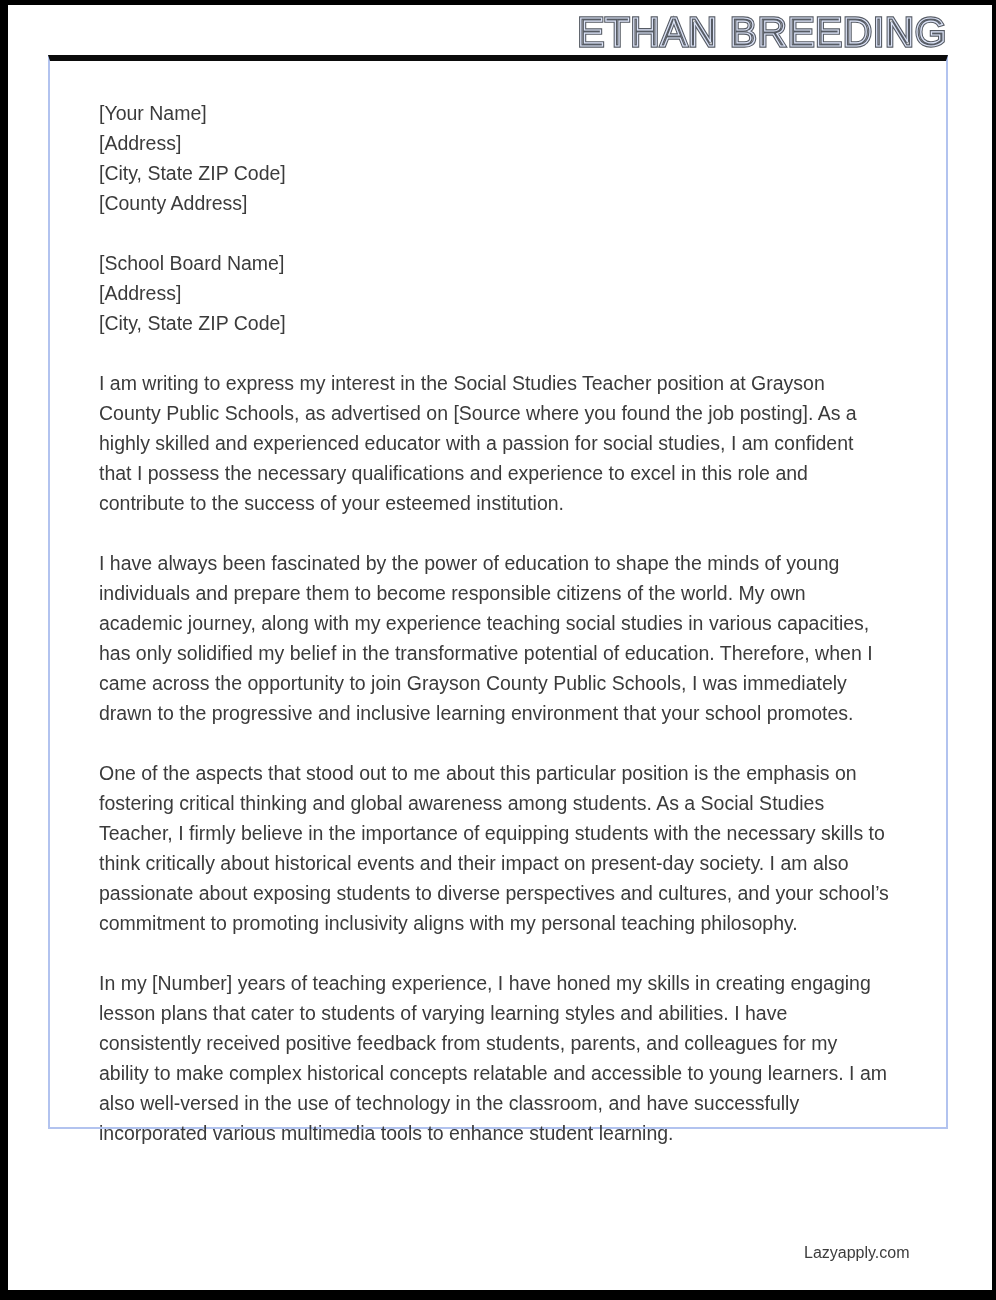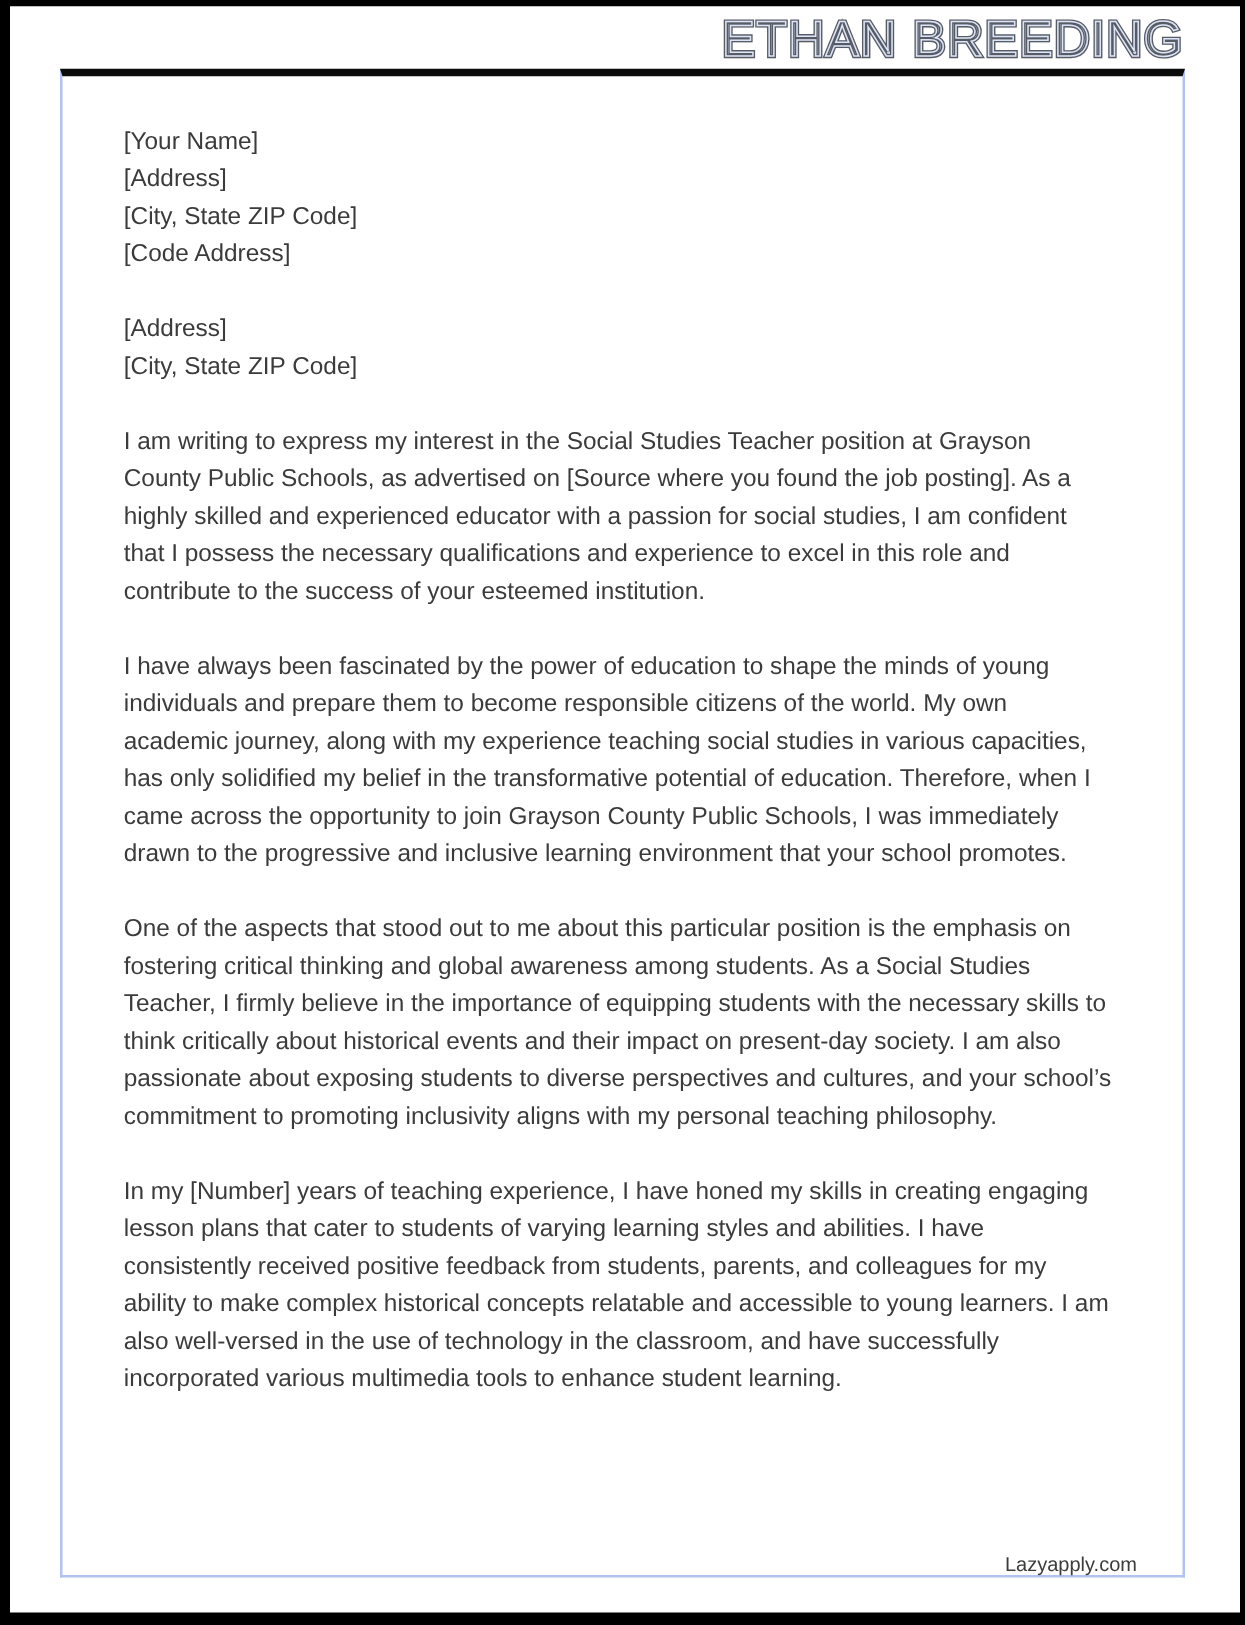--- a/index.html
+++ b/index.html
@@ -50,21 +50,21 @@
   }
   .title-inner {
     -webkit-text-stroke: 1.2px #dde4f8;
   }
   
   .doc {
     position: absolute;
     left: 48px;
     top: 55px;
     width: 900px;
-    height: 1207px;
+    height: 1074px;
     box-sizing: border-box;
     background: #ffffff;
     border: 2px solid #b2c3ef;
     border-top: 6px solid #0b0b0b;
     overflow: visible;
     z-index: 2;
   }
   .doc-content {
     padding: 37px 55px 0 49px;
     font-size: 19.5px;
@@ -97,24 +97,25 @@
     <div class="title-layer title-inner">ETHAN BREEDING</div>
   </div>
 
   <div class="doc">
     <div class="doc-content">
 
       <div class="addr-block">
         <p class="addr-line">[Your Name]</p>
         <p class="addr-line">[Address]</p>
         <p class="addr-line">[City, State ZIP Code]</p>
-        <p class="addr-line">[Code Address]</p>
+        <p class="addr-line">[County Address]</p>
       </div>
 
       <div class="addr-block">
+        <p class="addr-line">[School Board Name]</p>
         <p class="addr-line">[Address]</p>
         <p class="addr-line">[City, State ZIP Code]</p>
       </div>
 
 
       <p class="para">I am writing to express my interest in the Social Studies Teacher position at Grayson County Public Schools, as advertised on [Source where you found the job posting]. As a highly skilled and experienced educator with a passion for social studies, I am confident that I possess the necessary qualifications and experience to excel in this role and contribute to the success of your esteemed institution.</p>
       <p class="para">I have always been fascinated by the power of education to shape the minds of young individuals and prepare them to become responsible citizens of the world. My own academic journey, along with my experience teaching social studies in various capacities, has only solidified my belief in the transformative potential of education. Therefore, when I came across the opportunity to join Grayson County Public Schools, I was immediately drawn to the progressive and inclusive learning environment that your school promotes.</p>
       <p class="para">One of the aspects that stood out to me about this particular position is the emphasis on fostering critical thinking and global awareness among students. As a Social Studies Teacher, I firmly believe in the importance of equipping students with the necessary skills to think critically about historical events and their impact on present-day society. I am also passionate about exposing students to diverse perspectives and cultures, and your school’s commitment to promoting inclusivity aligns with my personal teaching philosophy.</p>
       <p class="para">In my [Number] years of teaching experience, I have honed my skills in creating engaging lesson plans that cater to students of varying learning styles and abilities. I have consistently received positive feedback from students, parents, and colleagues for my ability to make complex historical concepts relatable and accessible to young learners. I am also well-versed in the use of technology in the classroom, and have successfully incorporated various multimedia tools to enhance student learning.</p>
 

